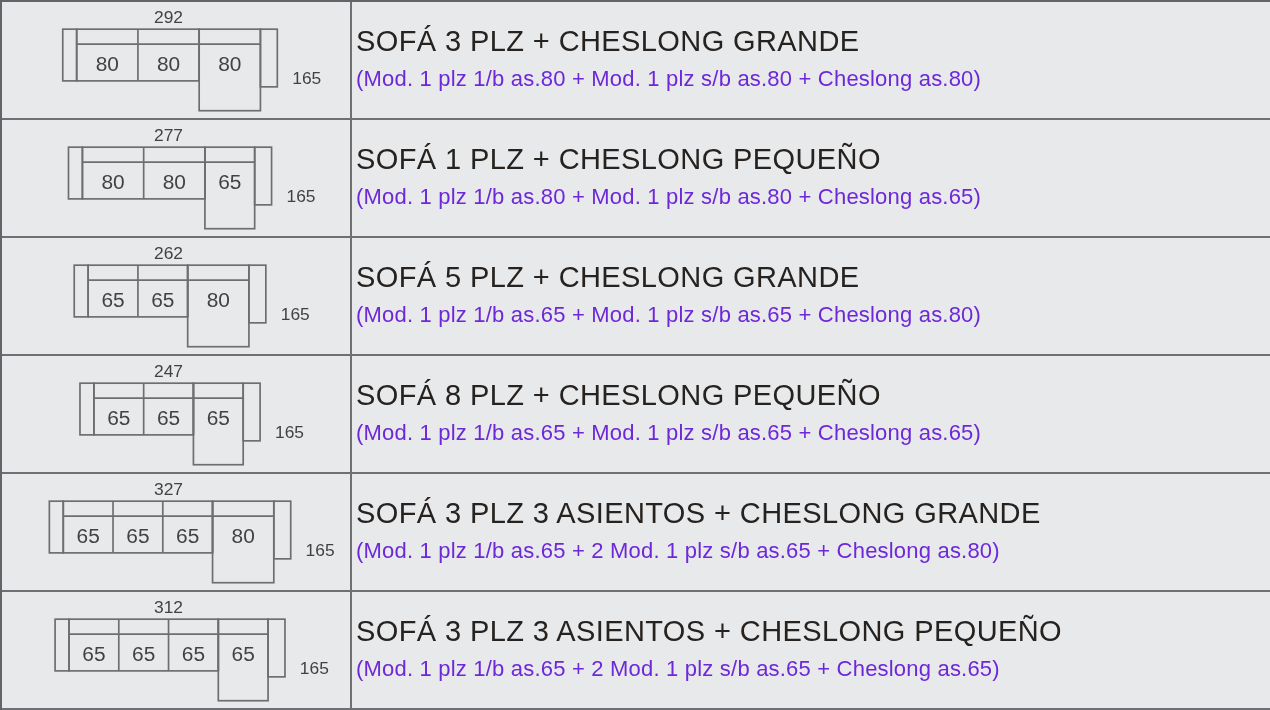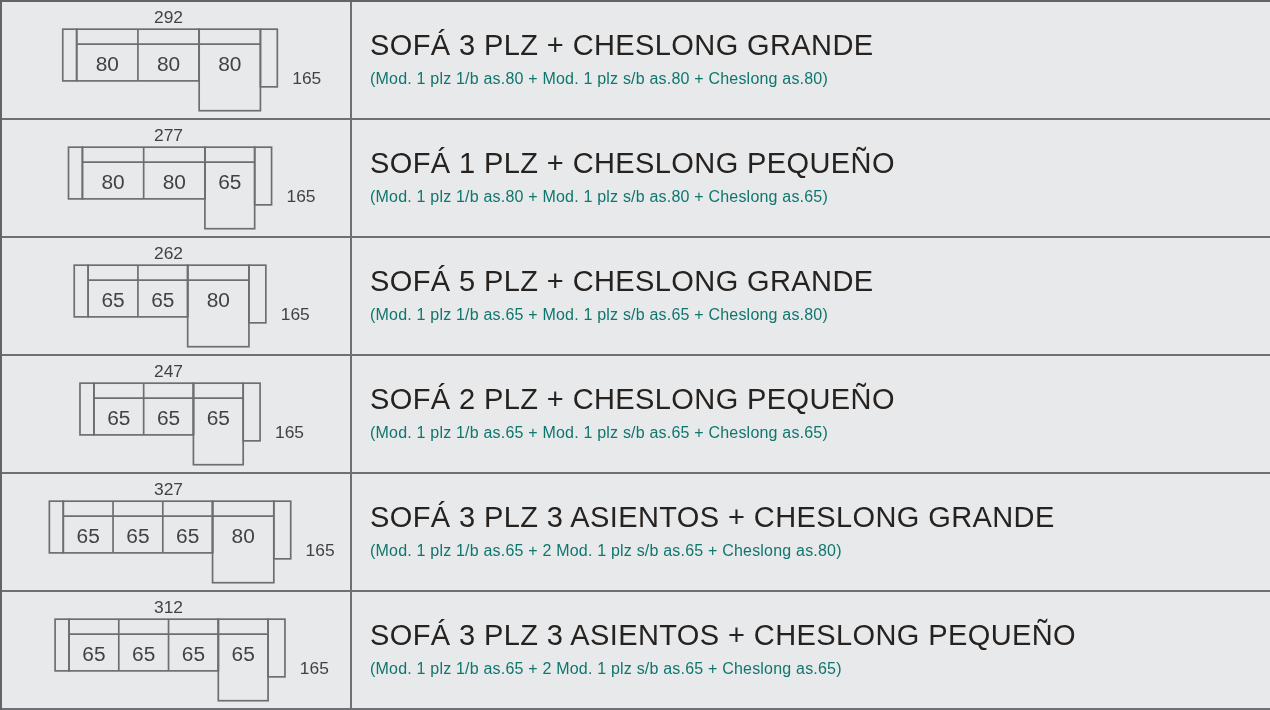--- a/index.html
+++ b/index.html
@@ -22,33 +22,33 @@
   .diagram-cell{
     width:350px;
     border-right:2px solid #6f7073;
     box-sizing:border-box;
     position:relative;
   }
   .sofa-svg{display:block;width:100%;height:100%;}
   .text-cell{
     flex:1;
     display:flex;flex-direction:column;justify-content:center;
-    padding:0 20px 4px 18px;
+    padding:0 20px 4px 4px;
     box-sizing:border-box;
   }
   .title{
     font-size:29px;
     color:#26221f;
     letter-spacing:0.4px;
     line-height:1.2;
     white-space:nowrap;
   }
   .subtitle{
-    font-size:16px;
-    color:#0f766e;
+    font-size:22px;
+    color:#6d28d9;
     letter-spacing:0.2px;
     margin-top:8px;
     white-space:nowrap;
   }
 </style>
 </head>
 <body>
 
 <div class="page">
 
@@ -132,21 +132,21 @@
           <line x1="142.475" y1="27" x2="142.475" y2="79" stroke="#6d6e71" stroke-width="1.7"></line>
           <text x="117.45" y="69" fill="#414244" font-size="21" text-anchor="middle" font-family="&quot;Liberation Sans&quot;, sans-serif">65</text>
           <line x1="192.525" y1="27" x2="192.525" y2="79" stroke="#6d6e71" stroke-width="1.7"></line>
           <text x="167.5" y="69" fill="#414244" font-size="21" text-anchor="middle" font-family="&quot;Liberation Sans&quot;, sans-serif">65</text>
           <text x="217.55" y="69" fill="#414244" font-size="21" text-anchor="middle" font-family="&quot;Liberation Sans&quot;, sans-serif">65</text>
           <text x="167.5" y="21" fill="#414244" font-size="17.5" text-anchor="middle" font-family="&quot;Liberation Sans&quot;, sans-serif">247</text>
           <text x="274.575" y="82" fill="#414244" font-size="17.5" text-anchor="start" font-family="&quot;Liberation Sans&quot;, sans-serif">165</text>
         </svg>
     </div>
     <div class="text-cell">
-      <div class="title">SOFÁ 2 PLZ + CHESLONG PEQUEÑO</div>
+      <div class="title">SOFÁ 8 PLZ + CHESLONG PEQUEÑO</div>
       <div class="subtitle">(Mod. 1 plz 1/b as.65 + Mod. 1 plz s/b as.65 + Cheslong as.65)</div>
     </div>
   </div>
 
   <div class="row">
     <div class="diagram-cell">
       <svg class="sofa-svg" viewBox="0 0 350 116" preserveAspectRatio="xMidYMid meet">
           <rect x="47.625" y="27" width="14" height="52" fill="none" stroke="#6d6e71" stroke-width="1.7"></rect>
           <rect x="61.625" y="27" width="150.15" height="52" fill="none" stroke="#6d6e71" stroke-width="1.7"></rect>
           <rect x="211.775" y="27" width="61.6" height="82" fill="none" stroke="#6d6e71" stroke-width="1.7"></rect>

